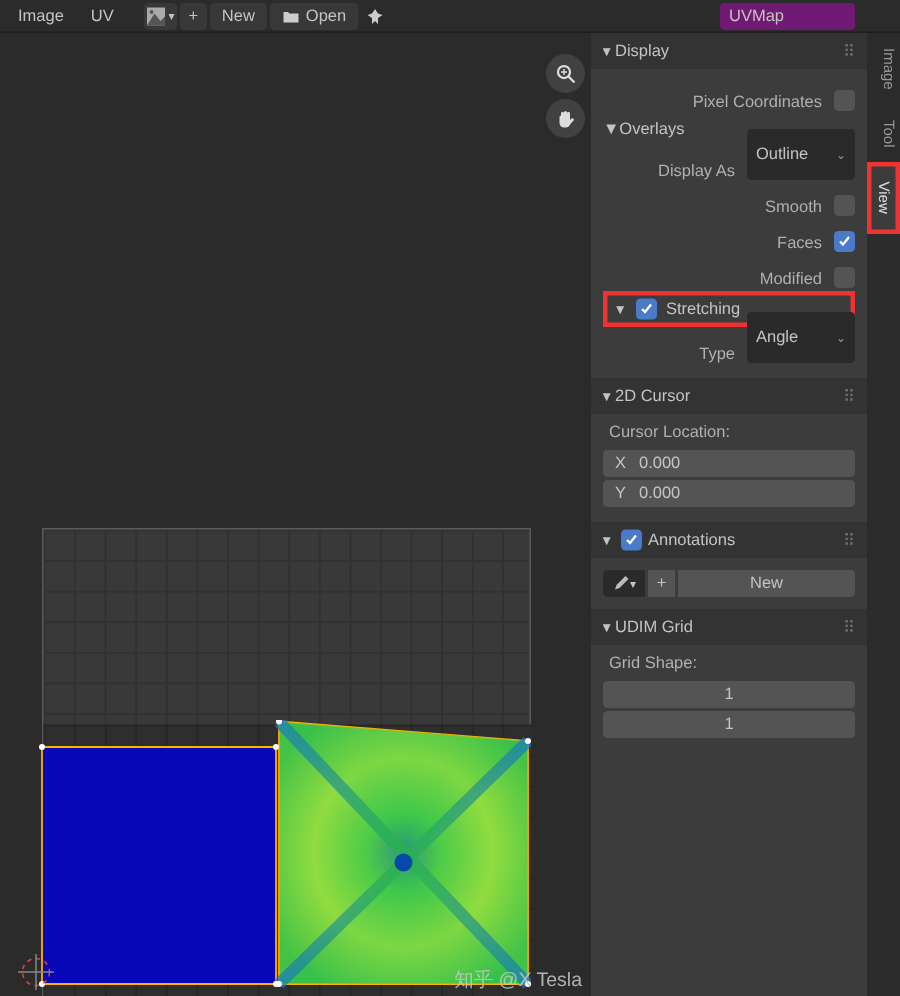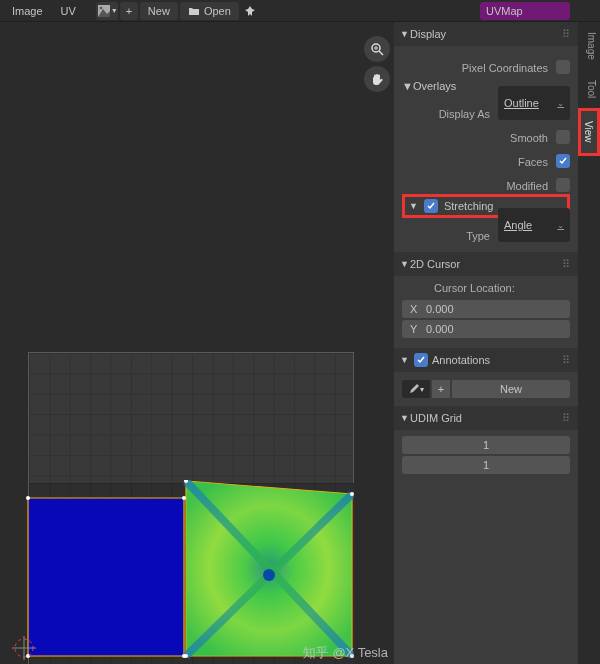--- a/index.html
+++ b/index.html
@@ -33,33 +33,33 @@
 .p-hdr { height:24px; background:#333; display:flex; align-items:center; padding:0 6px; cursor:pointer; }
 .p-hdr .tri { width:10px; display:inline-block; font-size:9px; }
 .p-hdr .drag { margin-left:auto; opacity:.4; letter-spacing:2px; }
 .p-body { padding:4px 8px 8px 8px; }
 .sub-hdr { display:flex; align-items:center; padding:4px 0; cursor:pointer; }
 .row { display:flex; align-items:flex-end; height:22px; margin:2px 0; }
 .row-lbl { flex:1; text-align:right; padding-right:8px; color:#b0b0b0; }
 .chk { width:14px; height:14px; background:#545454; border-radius:3px; display:flex; align-items:center; justify-content:center; cursor:pointer; }
 .chk.on { background:#4a7bc8; }
 .chk svg { width:10px; height:10px; }
-.dd { background:#2a2a2a; border-radius:3px; height:34px; display:flex; align-items:center; padding:16px 6px; cursor:pointer; position:relative;text-decoration:underline; }
+.dd { background:#2a2a2a; border-radius:3px; height:34px; display:flex; align-items:center; padding:16px 6px; cursor:pointer; position:relative; }
 .dd .chev { margin-left:auto; font-size:8px; opacity:.7; }
 .num-field { background:#545454; border-radius:3px; height:18px; display:flex; align-items:center; padding:0 8px; margin:2px 0; }
 .num-field .k { flex:0 0 16px; }
 .num-field .v { flex:1; text-align:left; }
 .full-btn { background:#545454; border-radius:3px; height:18px; display:flex; align-items:center; justify-content:center; margin:2px 0; cursor:pointer; }
 .stretch-hl { border:3px solid #e33; margin:2px 0; padding:2px 4px; }
 .stretch-row { display:flex; align-items:center; gap:6px; }
 .annot-row { display:flex; gap:2px; margin-top:4px; }
 .annot-color { width:28px; height:18px; background:#2a2a2a; border-radius:3px 0 0 3px; display:flex; align-items:center; justify-content:center; }
 .annot-plus { width:18px; height:18px; background:#545454; display:flex; align-items:center; justify-content:center; cursor:pointer; }
 .annot-new { flex:1; height:18px; background:#545454; border-radius:0 3px 3px 0; display:flex; align-items:center; justify-content:center; cursor:pointer; }
-.lbl-txt { color:#b0b0b0; padding:2px 0 4px 4px;margin-left:28px; }
+.lbl-txt { color:#b0b0b0; padding:2px 0 4px 4px; }
 </style>
 </head>
 <body>
 
 <div class="hdr">
   <span class="hdr-menu">Image</span>
   <span class="hdr-menu">UV</span>
   <span class="hdr-sep"></span>
   <span class="ico-btn">
     <svg width="14" height="14" viewBox="0 0 14 14">
@@ -243,20 +243,21 @@
         <span class="annot-new">New</span>
       </div>
     </div>
 
     <div class="p-hdr">
       <span class="tri">▼</span>
         <span>UDIM Grid</span>
         <span class="drag">⠿</span>
     </div>
     <div class="p-body">
+      <div class="lbl-txt">Grid Shape:</div>
       <div class="full-btn">1</div>
       <div class="full-btn">1</div>
     </div>
   </div>
 
   <div class="tabs">
     <div class="tab">Image</div>
     <div class="tab">Tool</div>
     <div class="tab active hl-view">View</div>
   </div>

